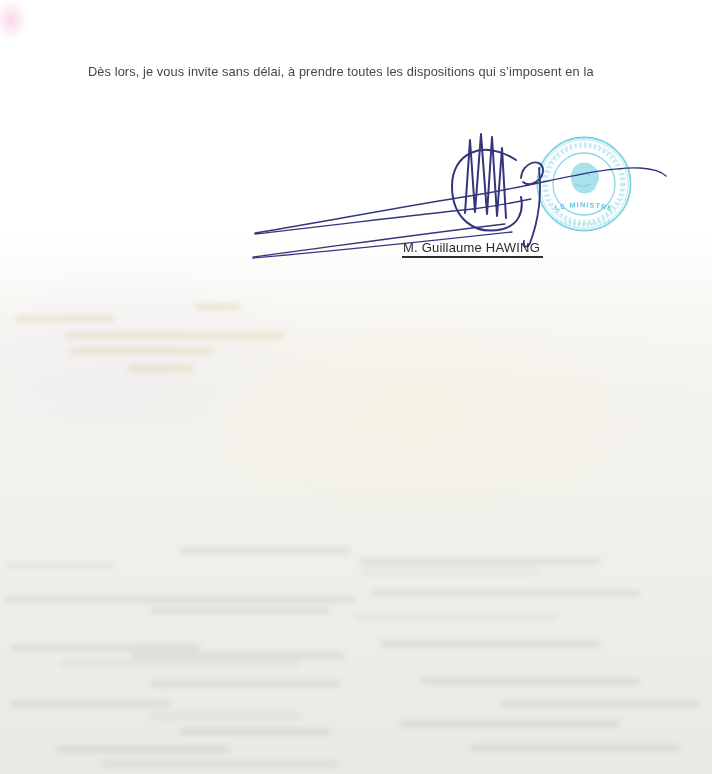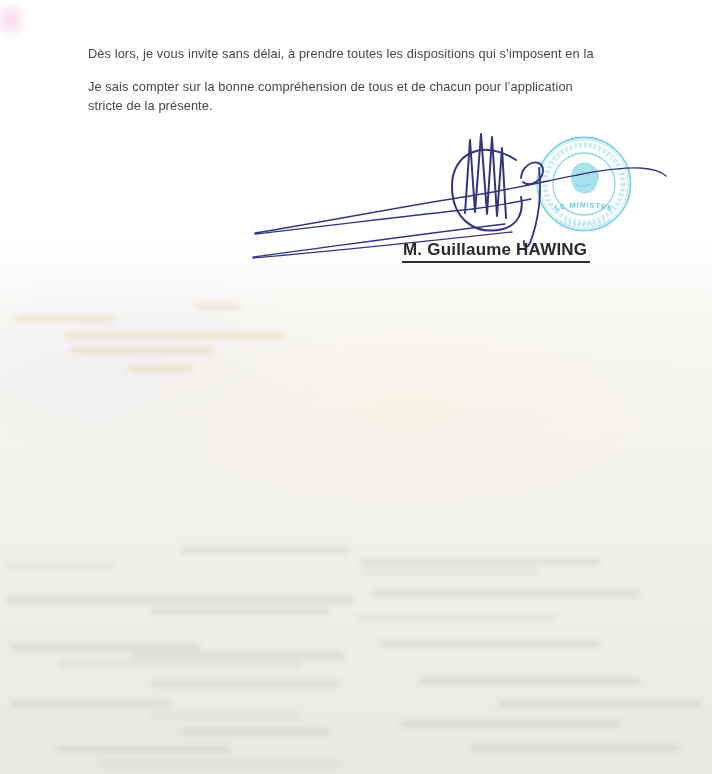--- a/index.html
+++ b/index.html
@@ -17,52 +17,48 @@
         #f8f7f4 40%, #f4f3ef 50%,
         #f2f1ec 62%, #efefe9 75%,
         #ebece6 88%, #e7e9e2 100%);
   }
   .smudge-pink {
     position: absolute; left: -6px; top: 0px; width: 34px; height: 40px;
     background: radial-gradient(closest-side, rgba(242,180,216,0.55), rgba(242,180,216,0));
     filter: blur(2px);
   }
   .body-text {
-    position: absolute; left: 88px; top: 44px; width: 600px;
+    position: absolute; left: 88px; top: 62px; width: 600px;
     font-size: 12.8px; line-height: 19.5px; color: #45454c;
     letter-spacing: 0.1px;
   }
   .body-text p { margin: 0 0 13px 0; }
   .body-text .line { display: block; white-space: nowrap; }
   .signatory {
     position: absolute; left: 402px; top: 240px;
-    font-size: 17px; font-weight: bold; color: #2a2a31;
+    font-size: 13px; font-weight: normal; color: #2a2a31;
     letter-spacing: 0.2px; white-space: nowrap;
     border-bottom: 2px solid #2c2c33; padding: 0 3px 1px 1px;
   }
   .overlay { position: absolute; left: 0; top: 0; }
   .bt { position: absolute; height: 7px; border-radius: 4px; filter: blur(2.5px); }
   .bt.warm  { background: rgba(214,199,150,0.30); }
   .bt.gray  { background: rgba(163,174,169,0.22); }
   .bt.light { background: rgba(163,174,169,0.14); }
 </style>
 </head>
 <body>
 
 <div class="page">
 
   <div class="smudge-pink"></div>
 
   <div class="body-text">
     <p>
       <span class="line">Dès lors, je vous invite sans délai, à prendre toutes les dispositions qui s’imposent en la</span>
-    </p>
-    <p>
-      <span class="line">Je sais compter sur la bonne compréhension de tous et de chacun pour l’application</span>
-      <span class="line">stricte de la présente.</span>
     </p>
   </div>
 
   <svg class="overlay" width="712" height="774" viewBox="0 0 712 774">
     <defs>
       <path id="stampTextArc" d="M549 212 Q584 202 619 213" fill="none"></path>
     </defs>
 
     <g opacity="0.92">
       <circle cx="584" cy="184" r="46.5" fill="none" stroke="#74cfe2" stroke-width="1.8"></circle>

